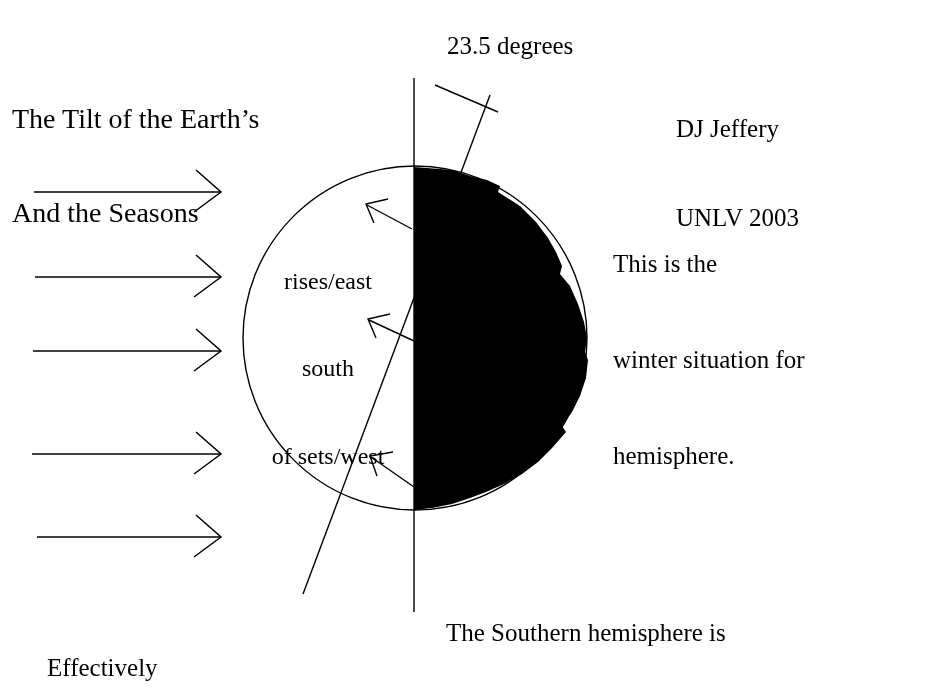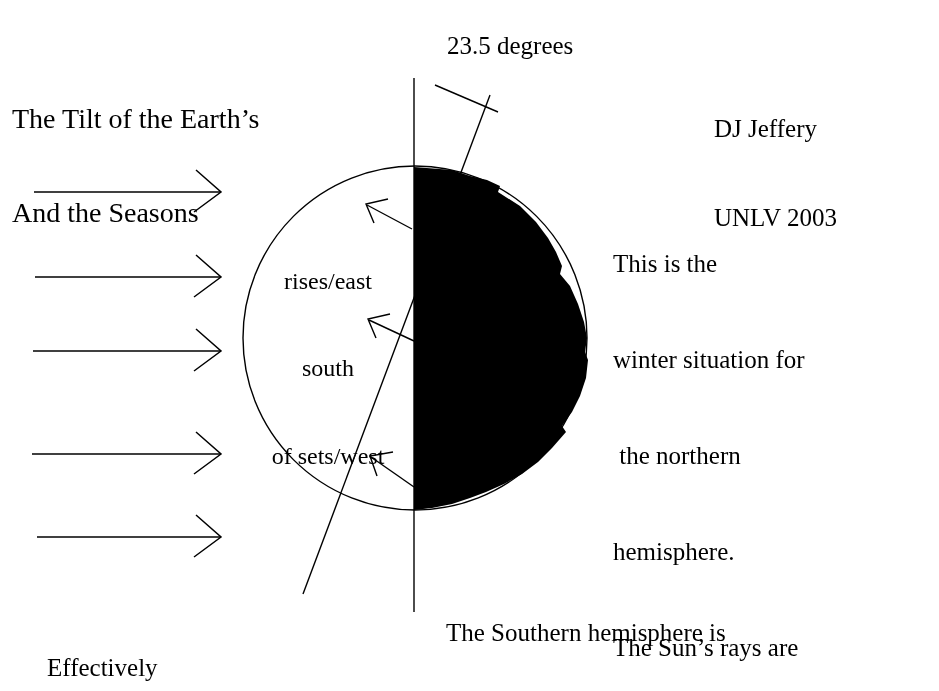--- a/index.html
+++ b/index.html
@@ -36,21 +36,21 @@
     top: 40px;
     font-size: 28px;
     line-height: 1.12;
   }
   #degrees-label {
     left: 447px;
     top: 32px;
     font-size: 25px;
   }
   #credit {
-    left: 714px;
+    left: 676px;
     top: 55px;
     font-size: 25px;
     line-height: 1.18;
     font-family: Liberation Serif, serif;
   }
   #winter-note {
     left: 613px;
     top: 184px;
     font-size: 25px;
     line-height: 1.28;
@@ -155,23 +155,21 @@
   <div class="txt" id="sun-note">
     <div>rises/east</div>
     <div>south</div>
     <div>of sets/west</div>
     
   </div>
 
   <div class="txt" id="winter-note">
     <div>This is the</div>
     <div>winter situation for</div>
-    <div> the northern</div>
     <div>hemisphere.</div>
-    <div>The Sun’s rays are</div>
     
     
     
     
     
   </div>
 
   <div class="txt" id="southern-note">
     <div>The Southern hemisphere is</div>
     

